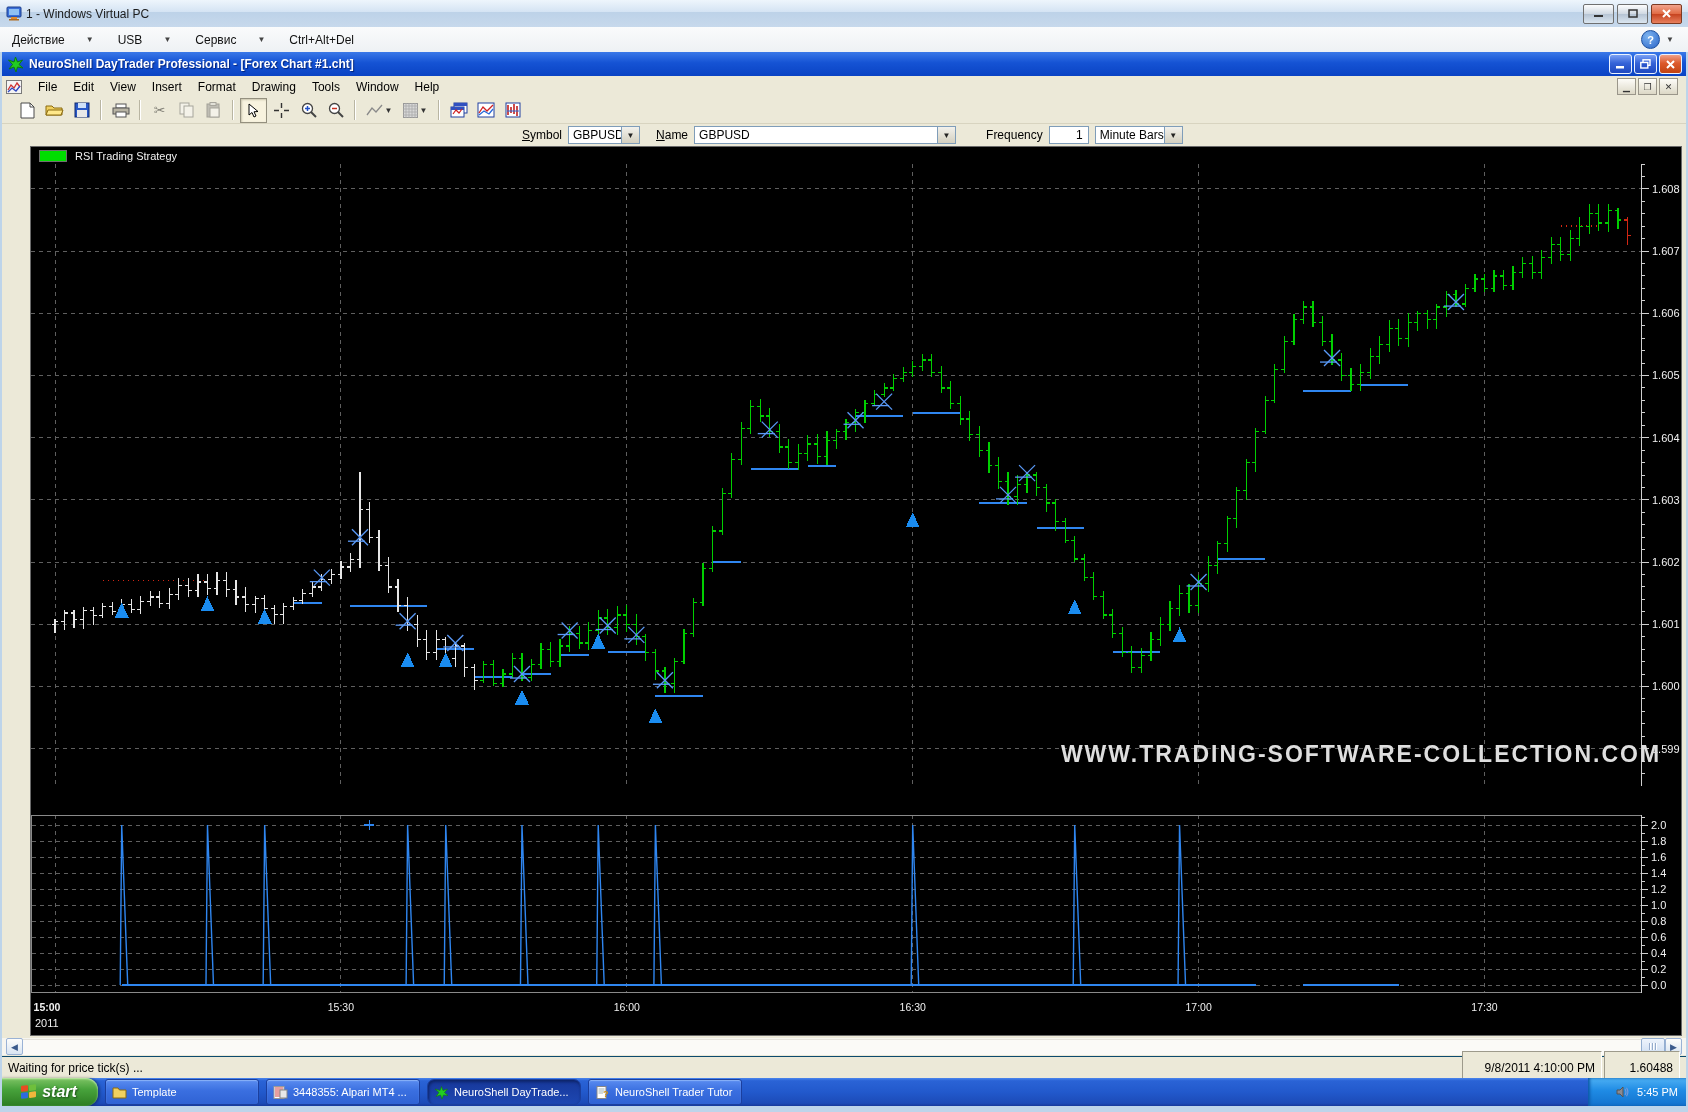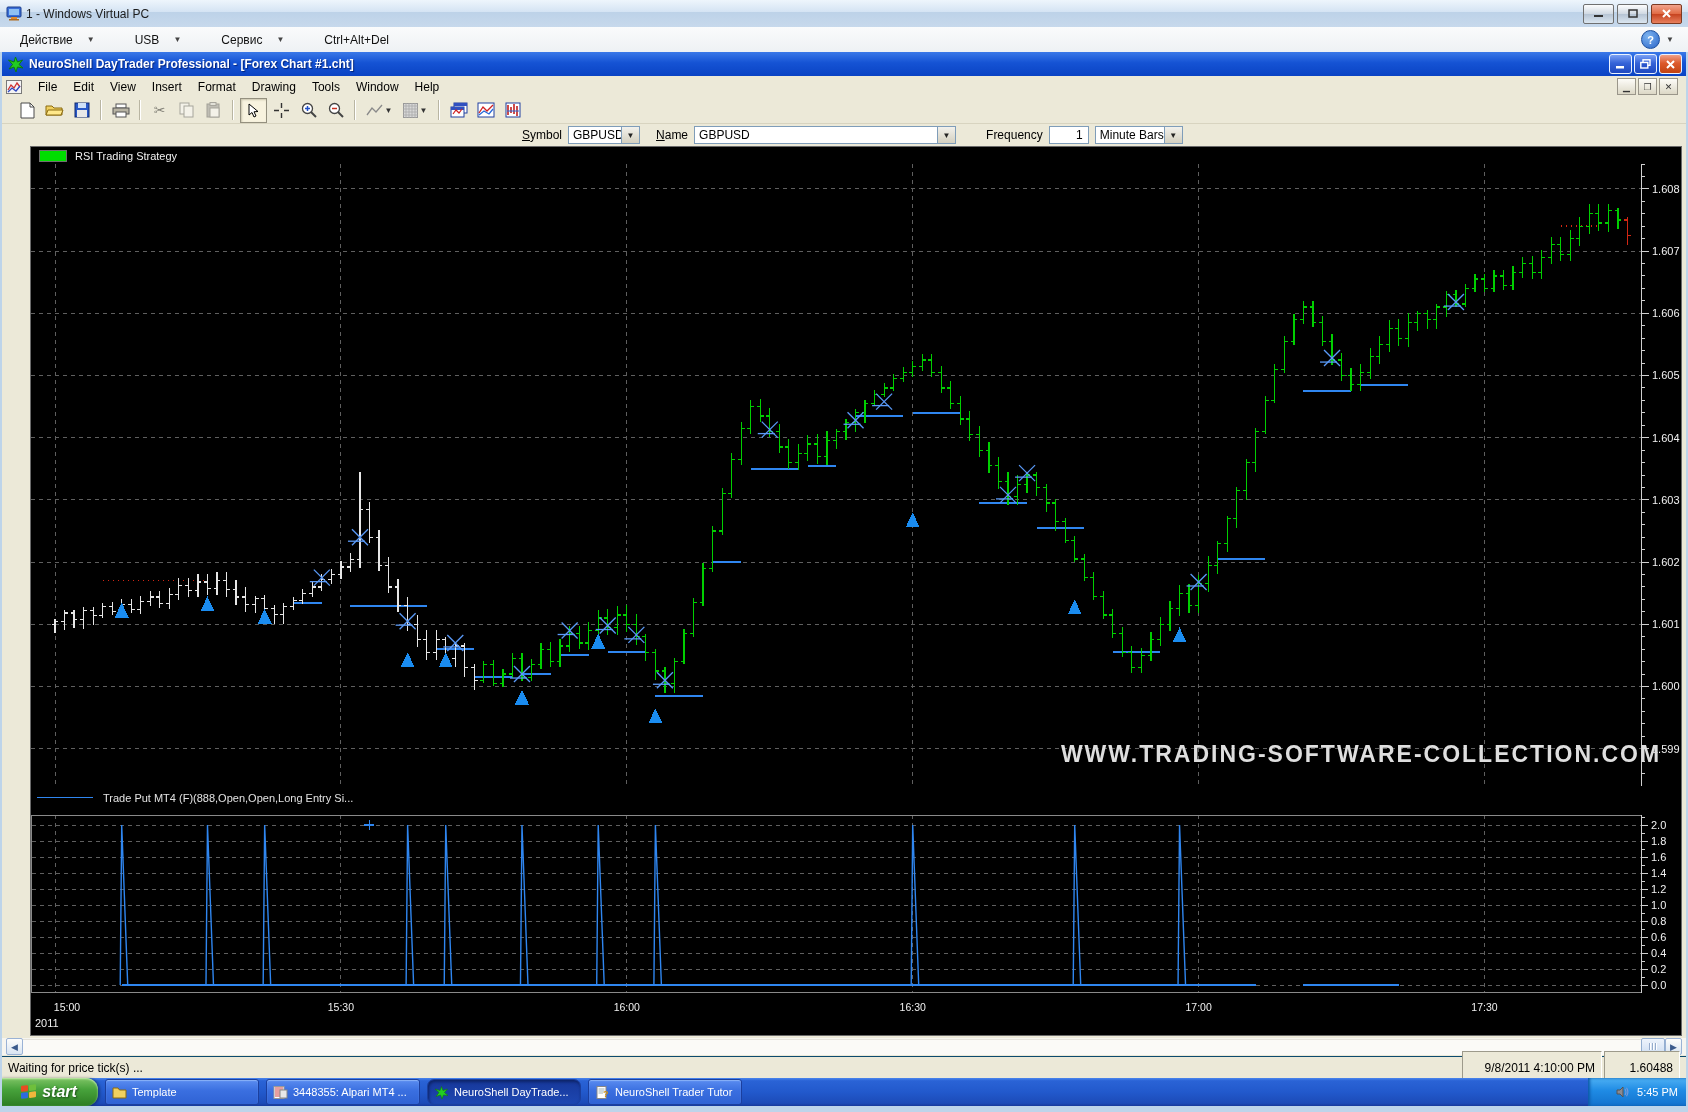--- a/index.html
+++ b/index.html
@@ -11,21 +11,21 @@
   #vpc-titlebar{left:0;top:0;width:1688px;height:27px;
     background:linear-gradient(180deg,#eef5fc 0%,#d4e3f3 45%,#bdd2e8 46%,#c7d9ec 100%);
     border-bottom:1px solid #8fa8c4;display:flex;align-items:center;}
   #vpc-title{color:#1c1c1c;margin-left:6px;}
   .aero-btn{width:29px;height:18px;border:1px solid #707070;border-radius:2px;margin-left:3px;
     background:linear-gradient(180deg,#fdfdfd,#cfd8e2 50%,#b6c4d4 51%,#dbe6f0);
     display:flex;align-items:center;justify-content:center;color:#333;font-size:10px;line-height:1;}
   .aero-close{background:linear-gradient(180deg,#f2a38c,#e06a43 50%,#c6431f 51%,#e8805e);color:#fff;border-color:#7c3a22;}
   #vpc-menubar{left:0;top:27px;width:1688px;height:25px;background:linear-gradient(180deg,#fafbfc,#eef1f4);
     border-bottom:1px solid #c5cdd6;display:flex;align-items:center;color:#111;}
-  .vpc-menu-item{padding:3px 20px;display:flex;align-items:center;gap:14px;}
+  .vpc-menu-item{padding:3px 12px;display:flex;align-items:center;gap:21px;}
   .dd-arrow{font-size:8px;color:#444;}
   #vpc-help{margin-left:auto;margin-right:14px;display:flex;align-items:center;gap:6px;}
   .help-circle{width:17px;height:17px;border-radius:50%;background:radial-gradient(circle at 35% 30%,#7db4f0,#2a64c8);
     color:#fff;font-weight:bold;font-size:11px;display:flex;align-items:center;justify-content:center;border:1px solid #1c4f9e;}
 
   
   #ns-titlebar{left:2px;top:52px;width:1684px;height:24px;
     background:linear-gradient(180deg,#3a78e8 0%,#1553d4 45%,#0a43c4 100%);
     display:flex;align-items:center;color:#fff;font-weight:bold;}
   #ns-title{margin-left:5px;text-shadow:1px 1px 1px #00227a;}
@@ -1056,24 +1056,20 @@
       <polygon points="376.60999999999996,488.27000000000794 369.60999999999996,503.27000000000794 383.60999999999996,503.27000000000794" fill="#1a8cf0"></polygon>
       <polygon points="414.72999999999996,488.27000000000794 407.72999999999996,503.27000000000794 421.72999999999996,503.27000000000794" fill="#1a8cf0"></polygon>
       <polygon points="490.96999999999997,525.5900000000038 483.96999999999997,540.5900000000038 497.96999999999997,540.5900000000038" fill="#1a8cf0"></polygon>
       <polygon points="567.2099999999999,469.6099999999962 560.2099999999999,484.6099999999962 574.2099999999999,484.6099999999962" fill="#1a8cf0"></polygon>
       <polygon points="624.39,544.2500000000017 617.39,559.2500000000017 631.39,559.2500000000017" fill="#1a8cf0"></polygon>
       <polygon points="881.6999999999999,348.3200000000028 874.6999999999999,363.3200000000028 888.6999999999999,363.3200000000028" fill="#1a8cf0"></polygon>
       <polygon points="1043.71,435.40000000000686 1036.71,450.40000000000686 1050.71,450.40000000000686" fill="#1a8cf0"></polygon>
       <polygon points="1148.54,463.3899999999969 1141.54,478.3899999999969 1155.54,478.3899999999969" fill="#1a8cf0"></polygon>
       <text x="1330" y="598" text-anchor="middle" fill="#dedede" font-family="&quot;DejaVu Serif&quot;,serif" font-weight="bold" font-size="23" letter-spacing="2">WWW.TRADING-SOFTWARE-COLLECTION.COM</text>
     </svg>
-  <div id="sub-legend-row" class="abs">
-    <div id="sub-legend-line"></div>
-    <span id="sub-legend-label">Trade Put MT4 (F)(888,Open,Open,Long Entry Si...</span>
-  </div>
   <svg id="sub-chart-svg" width="1650" height="190" shape-rendering="crispEdges">
       <line x1="24" y1="6" x2="24" y2="184" stroke="#5f5f5f" stroke-width="1" stroke-dasharray="4,4"></line>
       <line x1="309.9" y1="6" x2="309.9" y2="184" stroke="#5f5f5f" stroke-width="1" stroke-dasharray="4,4"></line>
       <line x1="595.8" y1="6" x2="595.8" y2="184" stroke="#5f5f5f" stroke-width="1" stroke-dasharray="4,4"></line>
       <line x1="881.6999999999999" y1="6" x2="881.6999999999999" y2="184" stroke="#5f5f5f" stroke-width="1" stroke-dasharray="4,4"></line>
       <line x1="1167.6" y1="6" x2="1167.6" y2="184" stroke="#5f5f5f" stroke-width="1" stroke-dasharray="4,4"></line>
       <line x1="1453.5" y1="6" x2="1453.5" y2="184" stroke="#5f5f5f" stroke-width="1" stroke-dasharray="4,4"></line>
       <rect x="0.5" y="6.5" width="1610" height="177" fill="none" stroke="#8a8a8a"></rect>
       <line x1="1" y1="16" x2="1610" y2="16" stroke="#5f5f5f" stroke-width="1" stroke-dasharray="4,4"></line>
       <line x1="1610" y1="16" x2="1617" y2="16" stroke="#cfcfcf"></line>
@@ -1129,21 +1125,21 @@
       <path d="M 413.22999999999996 176 L 414.72999999999996 16 L 420.72999999999996 176" fill="none" stroke="#2f86f0" stroke-width="1.4" shape-rendering="auto"></path>
       <path d="M 489.46999999999997 176 L 490.96999999999997 16 L 496.96999999999997 176" fill="none" stroke="#2f86f0" stroke-width="1.4" shape-rendering="auto"></path>
       <path d="M 565.7099999999999 176 L 567.2099999999999 16 L 573.2099999999999 176" fill="none" stroke="#2f86f0" stroke-width="1.4" shape-rendering="auto"></path>
       <path d="M 622.89 176 L 624.39 16 L 630.39 176" fill="none" stroke="#2f86f0" stroke-width="1.4" shape-rendering="auto"></path>
       <path d="M 880.1999999999999 176 L 881.6999999999999 16 L 887.6999999999999 176" fill="none" stroke="#2f86f0" stroke-width="1.4" shape-rendering="auto"></path>
       <path d="M 1042.21 176 L 1043.71 16 L 1049.71 176" fill="none" stroke="#2f86f0" stroke-width="1.4" shape-rendering="auto"></path>
       <path d="M 1147.04 176 L 1148.54 16 L 1154.54 176" fill="none" stroke="#2f86f0" stroke-width="1.4" shape-rendering="auto"></path>
       <path d="M 333.48999999999995 16 H 343.48999999999995 M 338.48999999999995 11 V 21" stroke="#2f86f0" stroke-width="1.5"></path>
     </svg>
   <div id="time-row">
-      <span style="left: 36px;">15:00</span>
+      <span style="left: 16px; font-weight: bold;">15:00</span>
       <span style="left: 309.9px;">15:30</span>
       <span style="left: 595.8px;">16:00</span>
       <span style="left: 881.7px;">16:30</span>
       <span style="left: 1167.6px;">17:00</span>
       <span style="left: 1453.5px;">17:30</span>
     </div>
   <span id="year-label">2011</span>
 </div>
 
 <div id="hscroll" class="abs">

